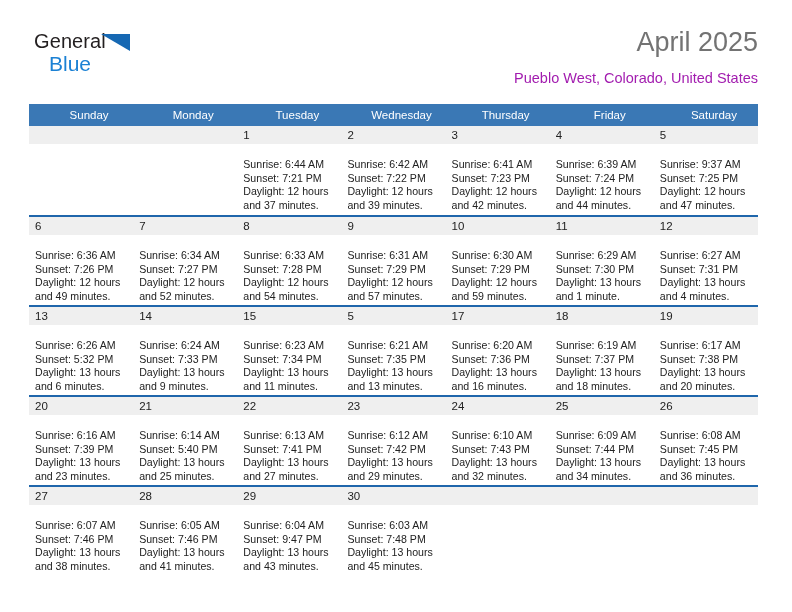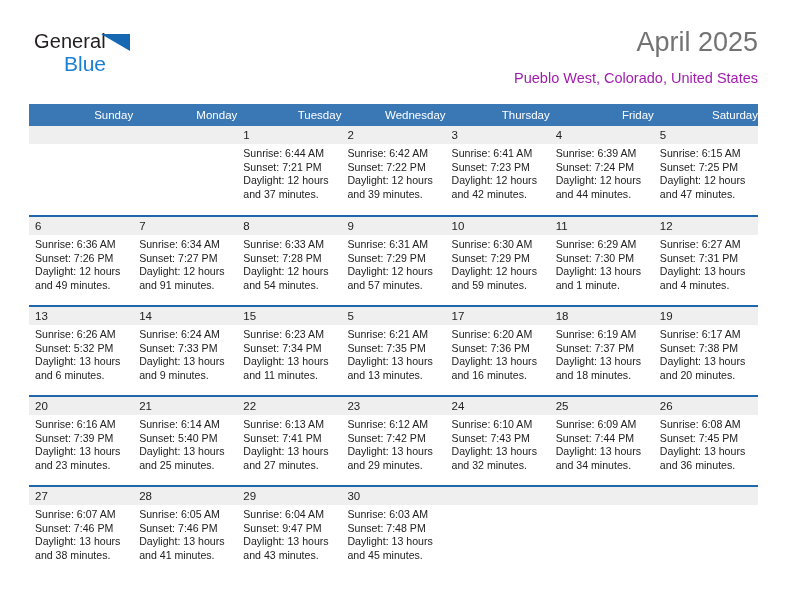--- a/index.html
+++ b/index.html
@@ -51,21 +51,21 @@
     position: absolute;
     left: 67px;
     top: 4px;
     width: 0;
     height: 0;
     border-top: 17px solid #1668b3;
     border-left: 29px solid transparent;
   }
   .logo-blue {
     position: absolute;
-    left: 30px;
+    left: 15px;
     top: 22px;
     font-size: 21px;
     color: #1b81d4;
     font-family: "Liberation Sans", sans-serif;
   }
 
   .title-block {
     position: absolute;
     right: 34px;
     top: 26px;
@@ -96,21 +96,21 @@
     table-layout: fixed;
   }
 
   .calendar col { width: 104.14px; }
 
   .dow-row th {
     background: #3a78b5;
     color: #ffffff;
     font-size: 11.5px;
     font-weight: normal;
-    text-align: right;
+    text-align: center;
     padding: 5px 0 5px 16px;
     height: 20px;
     box-sizing: border-box;
   }
 
   .week-row td {
     vertical-align: top;
     padding: 0;
     border-top: 2px solid #1f66ab;
     height: 90px;
@@ -127,21 +127,21 @@
     box-sizing: border-box;
     font-size: 11.5px;
     color: #222222;
     line-height: 14px;
   }
   .daynum-band.empty {
     color: transparent;
   }
 
   .cell-body {
-    padding: 3px 6px 0 6px;
+    padding: 14px 6px 0 6px;
     font-size: 10.6px;
     line-height: 13.6px;
     color: #222222;
   }
   .cell-body div {
     white-space: nowrap;
   }
 </style>
 </head>
 <body>
@@ -237,21 +237,21 @@
           <div class="cell-body">
             <div>Sunrise: 6:39 AM</div>
             <div>Sunset: 7:24 PM</div>
             <div>Daylight: 12 hours</div>
             <div>and 44 minutes.</div>
           </div>
         </td>
         <td>
           <div class="daynum-band">5</div>
           <div class="cell-body">
-            <div>Sunrise: 6:15 AM</div>
+            <div>Sunrise: 9:37 AM</div>
             <div>Sunset: 7:25 PM</div>
             <div>Daylight: 12 hours</div>
             <div>and 47 minutes.</div>
           </div>
         </td>
       </tr>
 
       <tr class="week-row">
         <td>
           <div class="daynum-band">6</div>
@@ -261,21 +261,21 @@
             <div>Daylight: 12 hours</div>
             <div>and 49 minutes.</div>
           </div>
         </td>
         <td>
           <div class="daynum-band">7</div>
           <div class="cell-body">
             <div>Sunrise: 6:34 AM</div>
             <div>Sunset: 7:27 PM</div>
             <div>Daylight: 12 hours</div>
-            <div>and 91 minutes.</div>
+            <div>and 52 minutes.</div>
           </div>
         </td>
         <td>
           <div class="daynum-band">8</div>
           <div class="cell-body">
             <div>Sunrise: 6:33 AM</div>
             <div>Sunset: 7:28 PM</div>
             <div>Daylight: 12 hours</div>
             <div>and 54 minutes.</div>
           </div>

